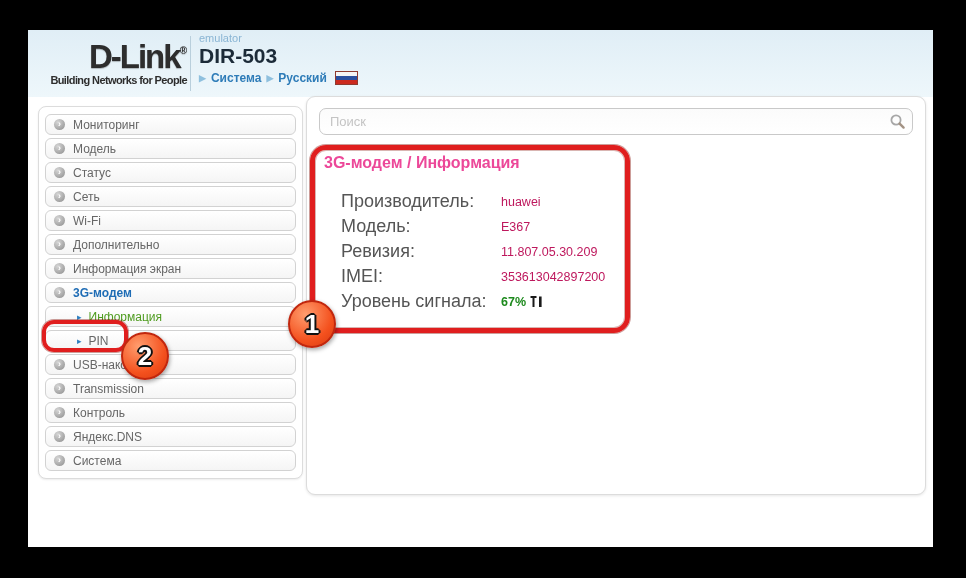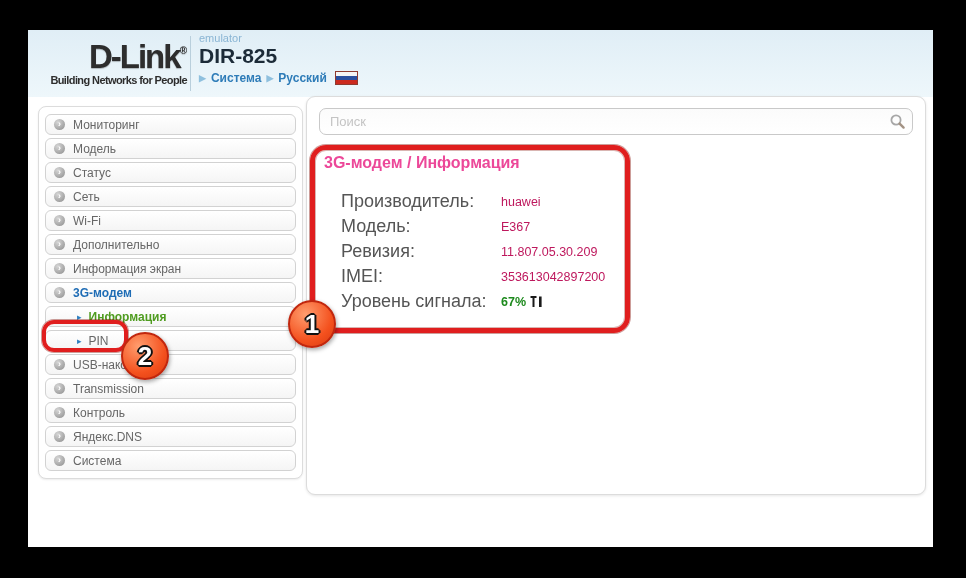--- a/index.html
+++ b/index.html
@@ -20,21 +20,21 @@
   .bc-link{color:#2e7cb8;text-decoration:none;cursor:pointer;}
   .flag{display:inline-block;width:21px;height:12px;border:1px solid #8e3a30;margin-left:3px;line-height:0;}
   .flag i{display:block;width:100%;height:33.33%;}
   .flag .fw{background:#f5f5f5}.flag .fb{background:#2a50a0}.flag .fr{background:#cc2a1e}
   
   .sidebar{position:absolute;left:10px;top:76px;width:251px;background:#fff;border:1px solid #dcdcdc;border-radius:8px;box-shadow:0 1px 2px rgba(0,0,0,.08);padding:7px 6px;display:flex;flex-direction:column;gap:3px;}
   .menu-pill{height:19px;border:1px solid #d2d2d2;border-radius:6px;background:linear-gradient(#ffffff,#f5f5f5);display:flex;align-items:center;padding:0 8px;font-size:12px;color:#666;cursor:pointer;white-space:nowrap;overflow:hidden;}
   .menu-icon{flex:0 0 11px;width:11px;height:11px;border-radius:50%;background:radial-gradient(circle at 35% 30%,#d6d6d6,#8c8c8c);color:#fff;font-size:9px;font-weight:bold;line-height:11px;text-align:center;margin-right:8px;}
   .menu-arrow{color:#2d7fc0;font-size:9px;margin:0 7px 0 23px;}
   .item-3g .item-label{color:#1e6cb5;font-weight:bold;}
-  .item-info .item-label{color:#4f9c20;font-weight:bold;}
+  .item-info .item-label{color:#4f9c20;font-weight:normal;}
   
   .card{position:absolute;left:278px;top:66px;width:618px;height:397px;background:#fff;border:1px solid #dcdcdc;border-radius:9px;box-shadow:0 1px 3px rgba(0,0,0,.10);}
   .search-wrap{position:absolute;left:12px;top:11px;right:12px;height:27px;}
   .search-wrap input{width:100%;height:27px;box-sizing:border-box;border:1px solid #c9c9c9;border-radius:7px;padding:0 27px 0 10px;font-size:13px;color:#444;background:linear-gradient(#fbfbfb,#fff);outline:none;font-family:"Liberation Sans",sans-serif;}
   .search-wrap input::placeholder{color:#c4c4c4;}
   .search-icon{position:absolute;right:7px;top:5px;width:17px;height:17px;}
   .page-title{position:absolute;left:17px;top:57px;margin:0;font-size:16px;font-weight:bold;color:#ec4899;}
   .info-rows{position:absolute;left:34px;top:92px;width:400px;}
   .info-row{display:flex;align-items:center;height:25px;}
   .info-label{width:160px;font-size:18px;color:#555;}
@@ -57,21 +57,21 @@
 <div class="window">
 
   <div class="header">
     <div class="logo">
       <div class="logo-main"><span>D-Link</span><span class="logo-reg">®</span></div>
       <div class="logo-tagline">Building Networks for People</div>
     </div>
     <div class="hdr-divider"></div>
     <div class="title-block">
       <div class="emulator">emulator</div>
-      <div class="model">DIR-825</div>
+      <div class="model">DIR-503</div>
       <div class="breadcrumb">
         <span class="bc-arrow">▶</span>
         <a class="bc-link">Система</a>
         <span class="bc-arrow">▶</span>
         <a class="bc-link">Русский</a>
         <span class="flag">
             <i class="fw"></i>
             <i class="fb"></i>
             <i class="fr"></i>
           </span>

